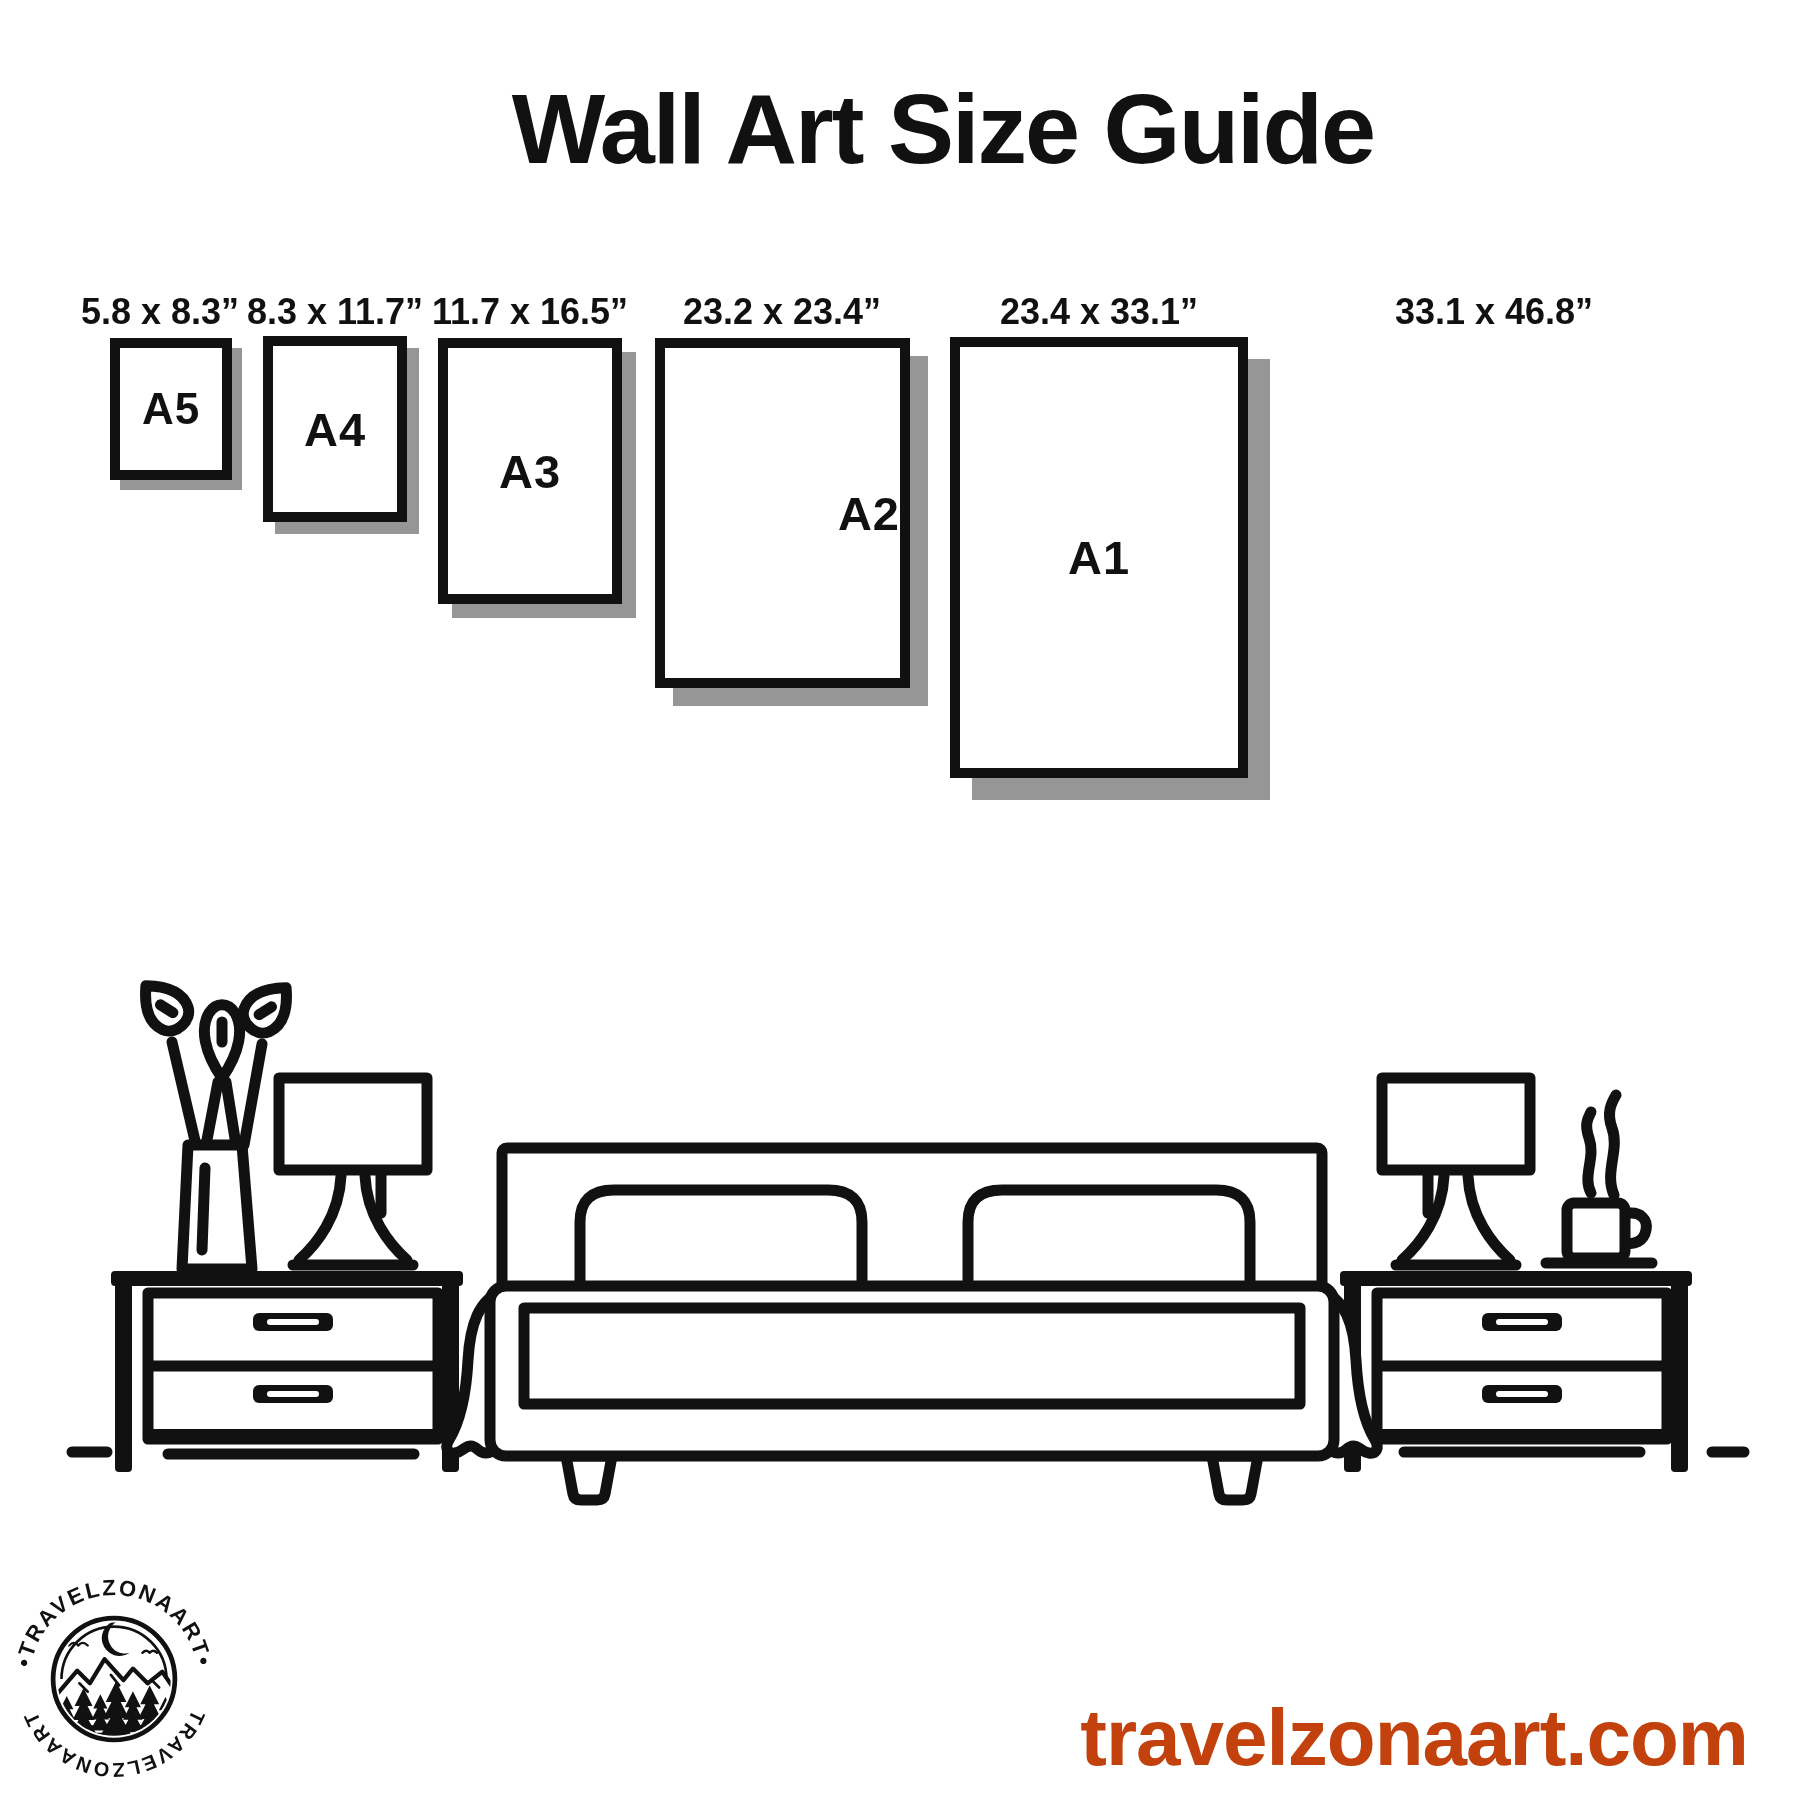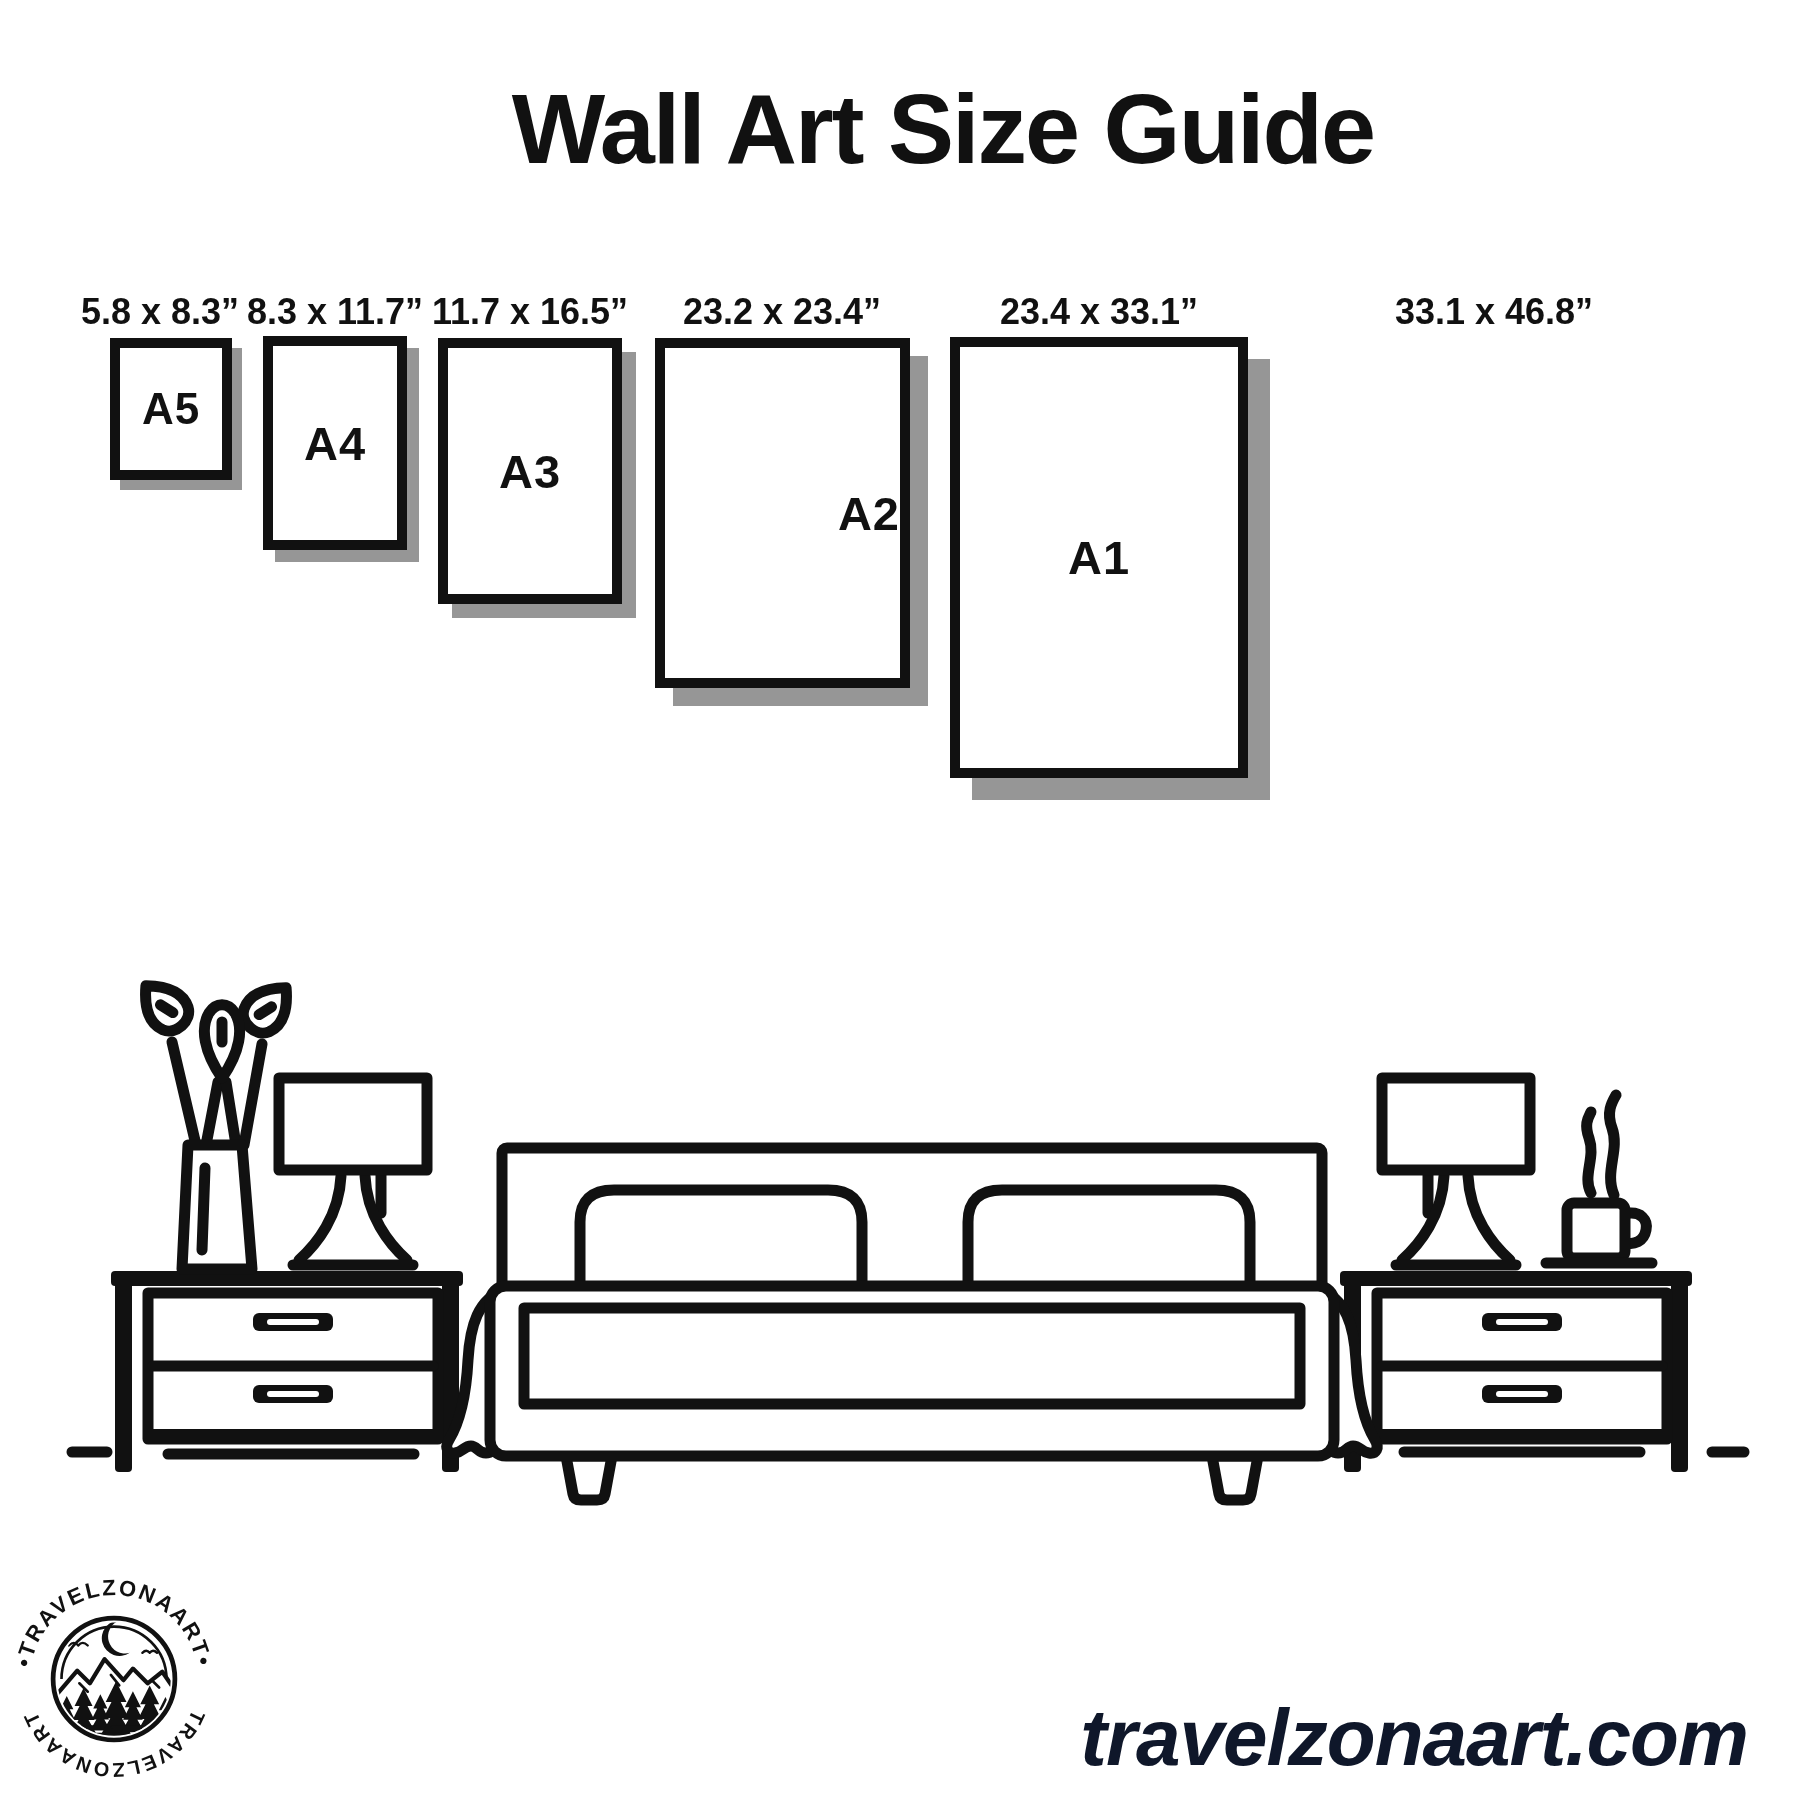--- a/index.html
+++ b/index.html
@@ -27,21 +27,21 @@
   }
   .frame-code{
     font-size:47px;font-weight:700;color:var(--ink);letter-spacing:1px;
   }
   .scene{position:absolute;left:0;top:0;width:1800px;height:1800px;}
   .ln{stroke:var(--ink);fill:none;stroke-width:11;stroke-linecap:round;stroke-linejoin:round;}
   .lnf{stroke:var(--ink);fill:#ffffff;stroke-width:11;stroke-linecap:round;stroke-linejoin:round;}
   .fl{fill:var(--ink);stroke:none;}
   .site-text{
     position:absolute;right:52px;top:1692px;font-size:80px;font-weight:700;
-    color:#0f172a;letter-spacing:-1px;white-space:nowrap;font-style:italic;
+    color:#c2410c;letter-spacing:-1px;white-space:nowrap;
   }
   .logo{position:absolute;left:14px;top:1572px;}
   .ring-text{font-family:"Liberation Sans",sans-serif;font-weight:700;font-size:21px;letter-spacing:2px;fill:var(--ink);}
 </style>
 </head>
 <body>
 
 <div class="canvas">
 
   <div class="page-title">Wall Art Size Guide</div>
@@ -49,21 +49,21 @@
   <div class="dim-label" style="left:10px;">5.8 x 8.3”</div>
   <div class="dim-label" style="left:185px;">8.3 x 11.7”</div>
   <div class="dim-label" style="left:380px;">11.7 x 16.5”</div>
   <div class="dim-label" style="left:632px;">23.2 x 23.4”</div>
   <div class="dim-label" style="left:949px;">23.4 x 33.1”</div>
   <div class="dim-label" style="left:1344px;">33.1 x 46.8”</div>
 
   <div class="frame" style="left:110px;top:338px;width:122px;height:142px;box-shadow:10px 10px 0 0 var(--shadow);">
     <span class="frame-code" style="font-size:44px;">A5</span>
   </div>
-  <div class="frame" style="left:263px;top:336px;width:144px;height:214px;box-shadow:12px 12px 0 0 var(--shadow);">
+  <div class="frame" style="left:263px;top:336px;width:144px;height:186px;box-shadow:12px 12px 0 0 var(--shadow);">
     <span class="frame-code">A4</span>
   </div>
   <div class="frame" style="left:438px;top:338px;width:184px;height:266px;box-shadow:14px 14px 0 0 var(--shadow);">
     <span class="frame-code">A3</span>
   </div>
   <div class="frame" style="left:655px;top:338px;width:255px;height:350px;box-shadow:18px 18px 0 0 var(--shadow);justify-content:flex-end;">
     <span class="frame-code">A2</span>
   </div>
   <div class="frame" style="left:950px;top:337px;width:298px;height:441px;box-shadow:22px 22px 0 0 var(--shadow);">
     <span class="frame-code">A1</span>

